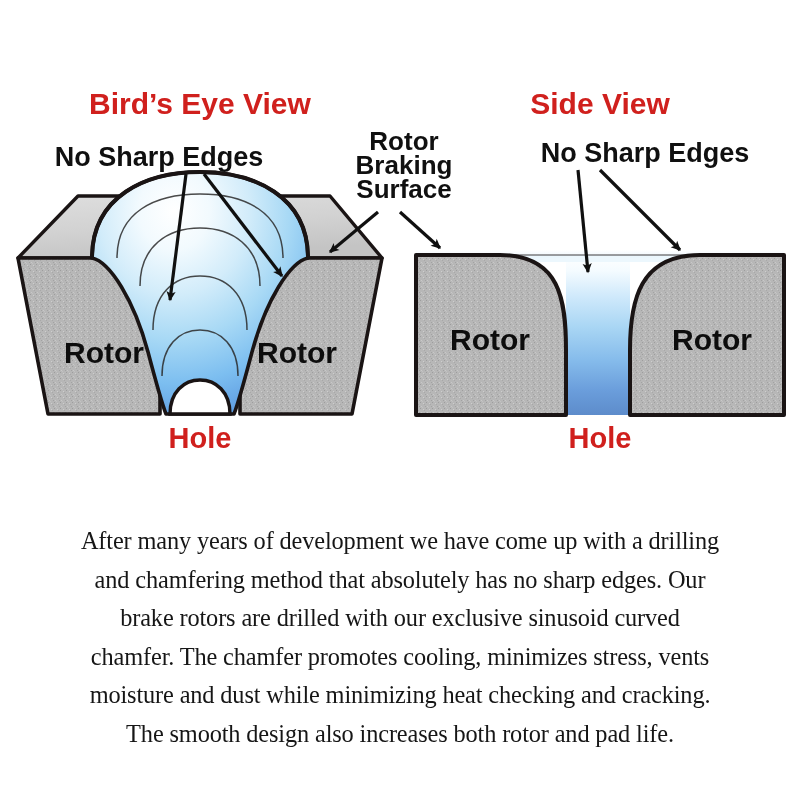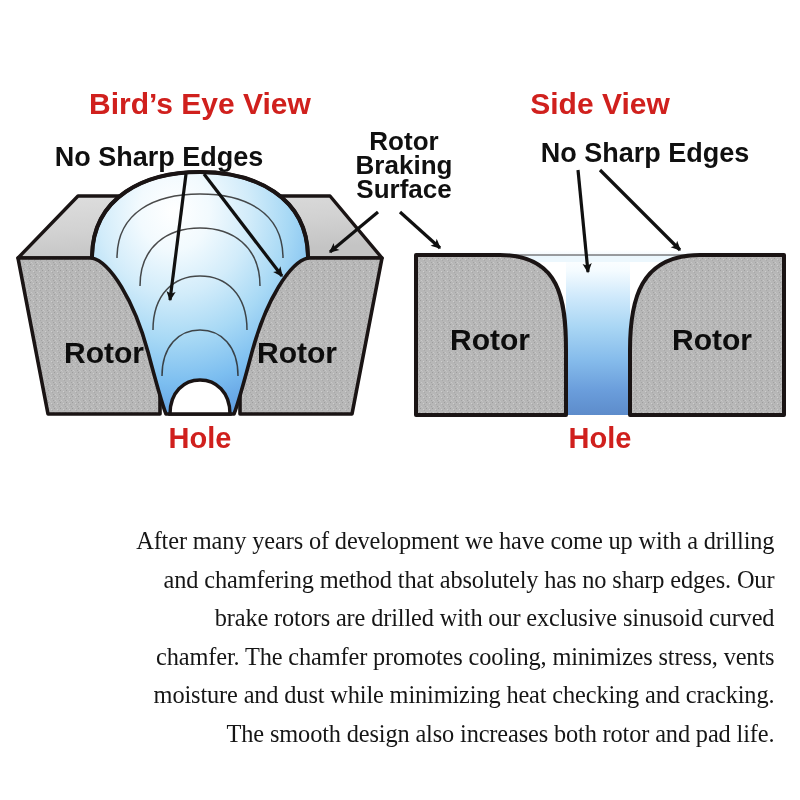--- a/index.html
+++ b/index.html
@@ -37,21 +37,21 @@
     width: 800px;
     height: 470px;
   }
 
   
   .caption-block {
     position: absolute;
     left: 0;
     top: 522.0px;
     width: 800px;
-    text-align: right;
+    text-align: center;
     font-family: "Liberation Serif", "DejaVu Serif", serif;
     color: #161616;
     font-size: 25.5px;
     line-height: 38.6px;
     letter-spacing: -0.15px;
     padding: 0 8px;
     box-sizing: border-box;
   }
   .caption-line {
     display: block;

